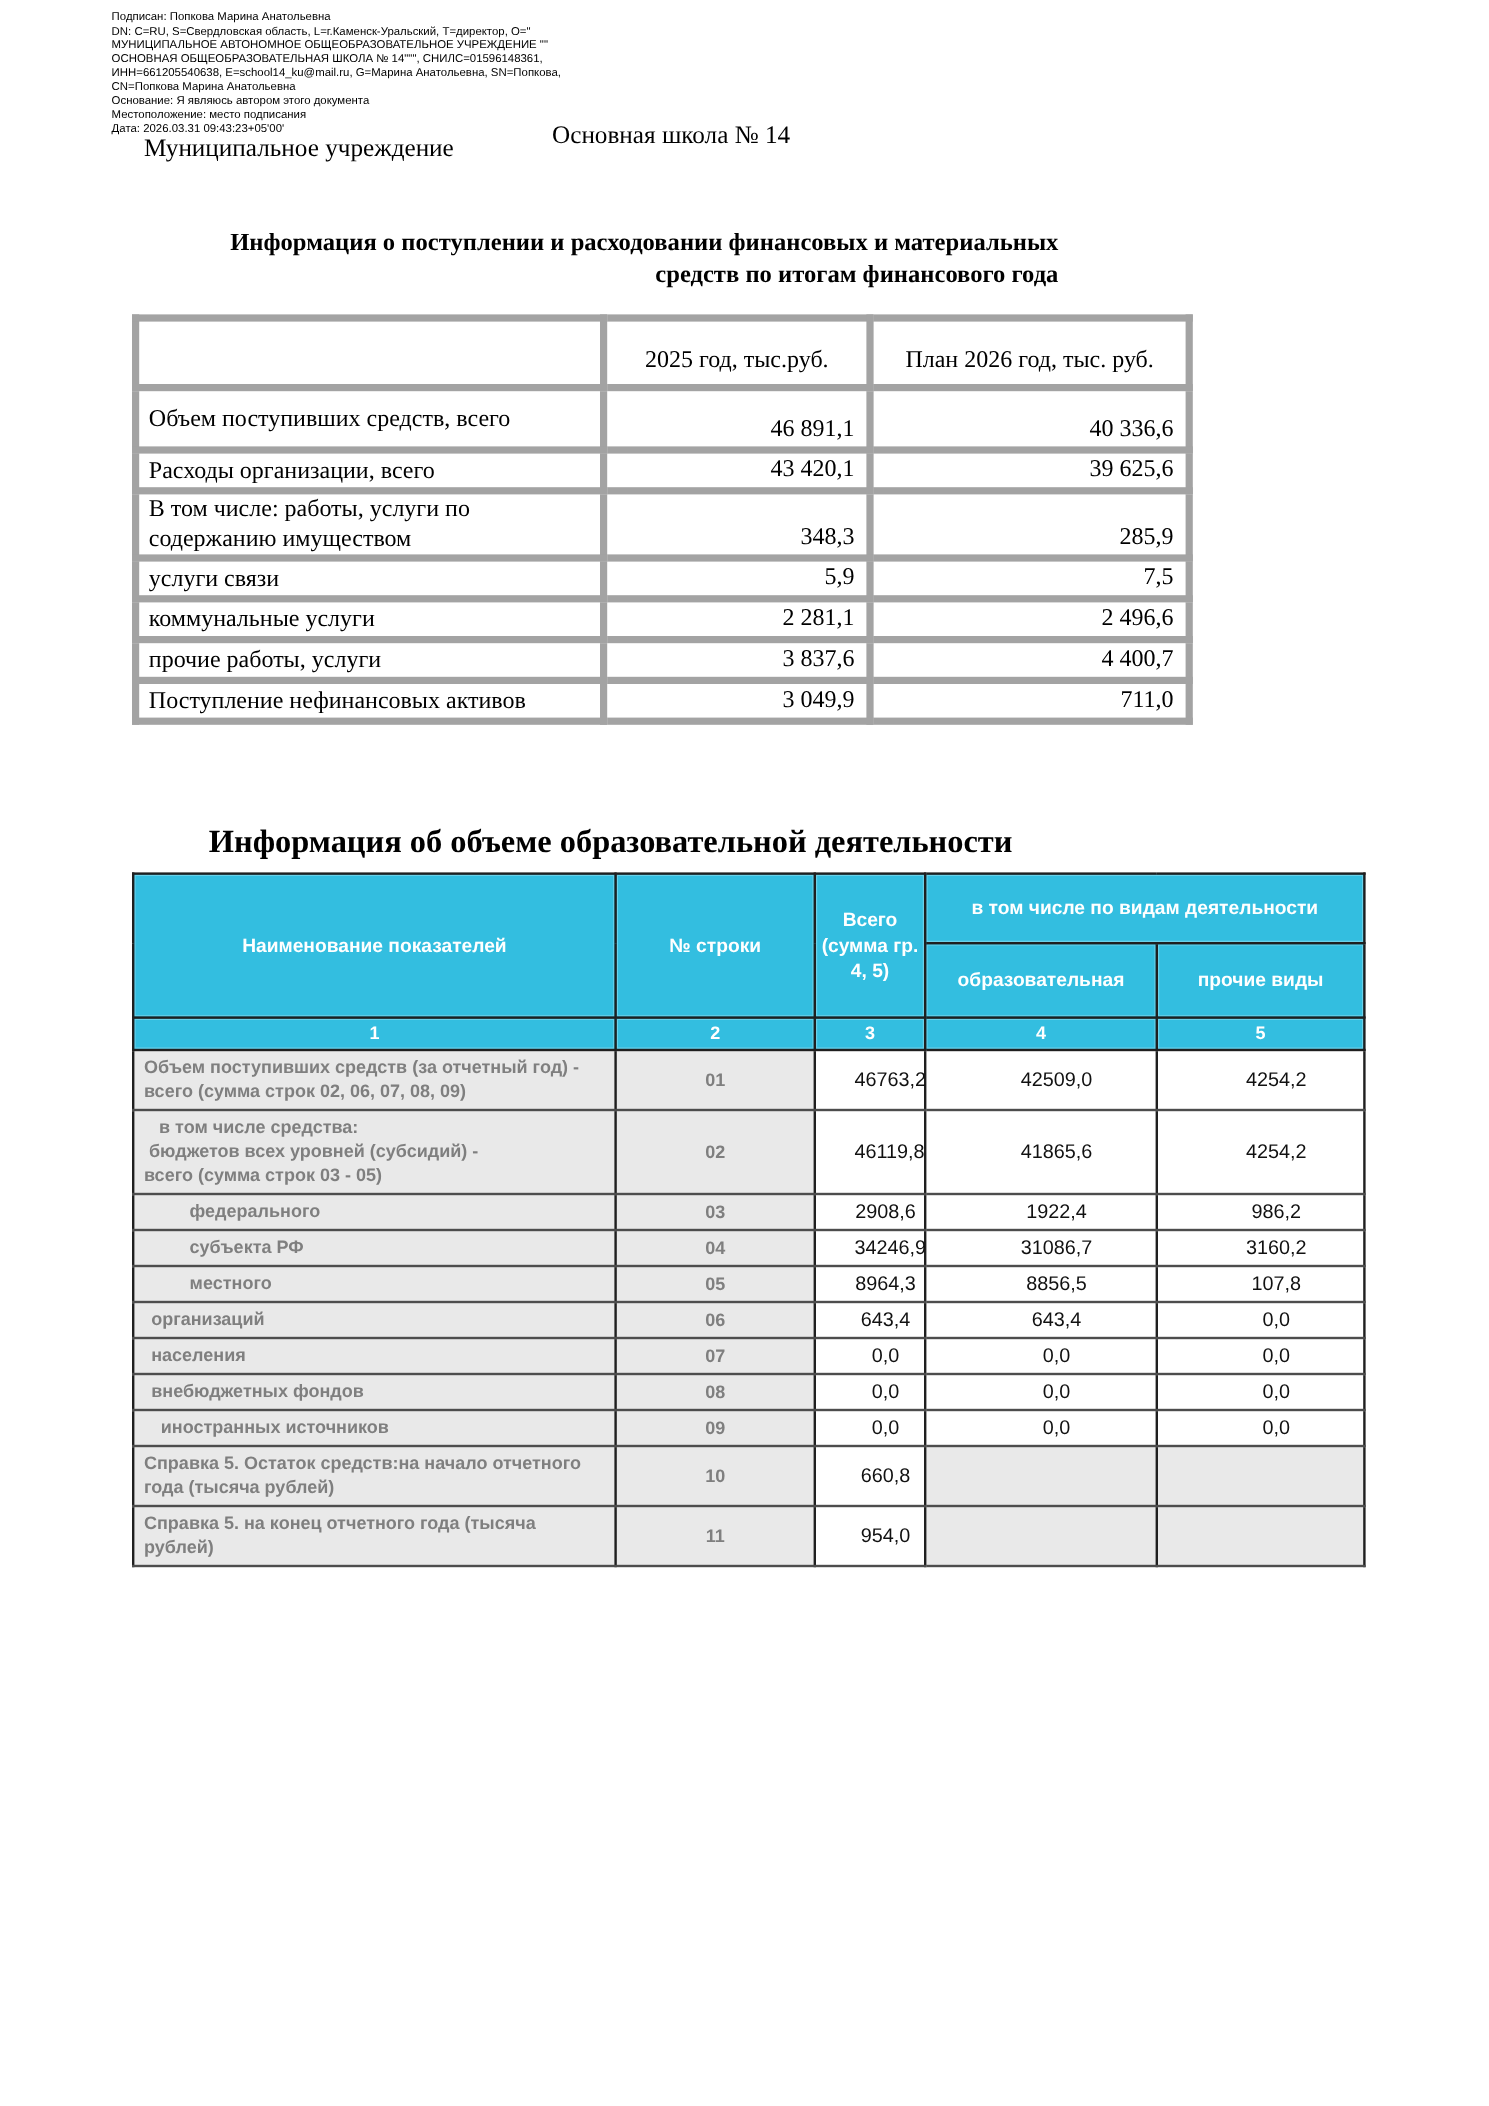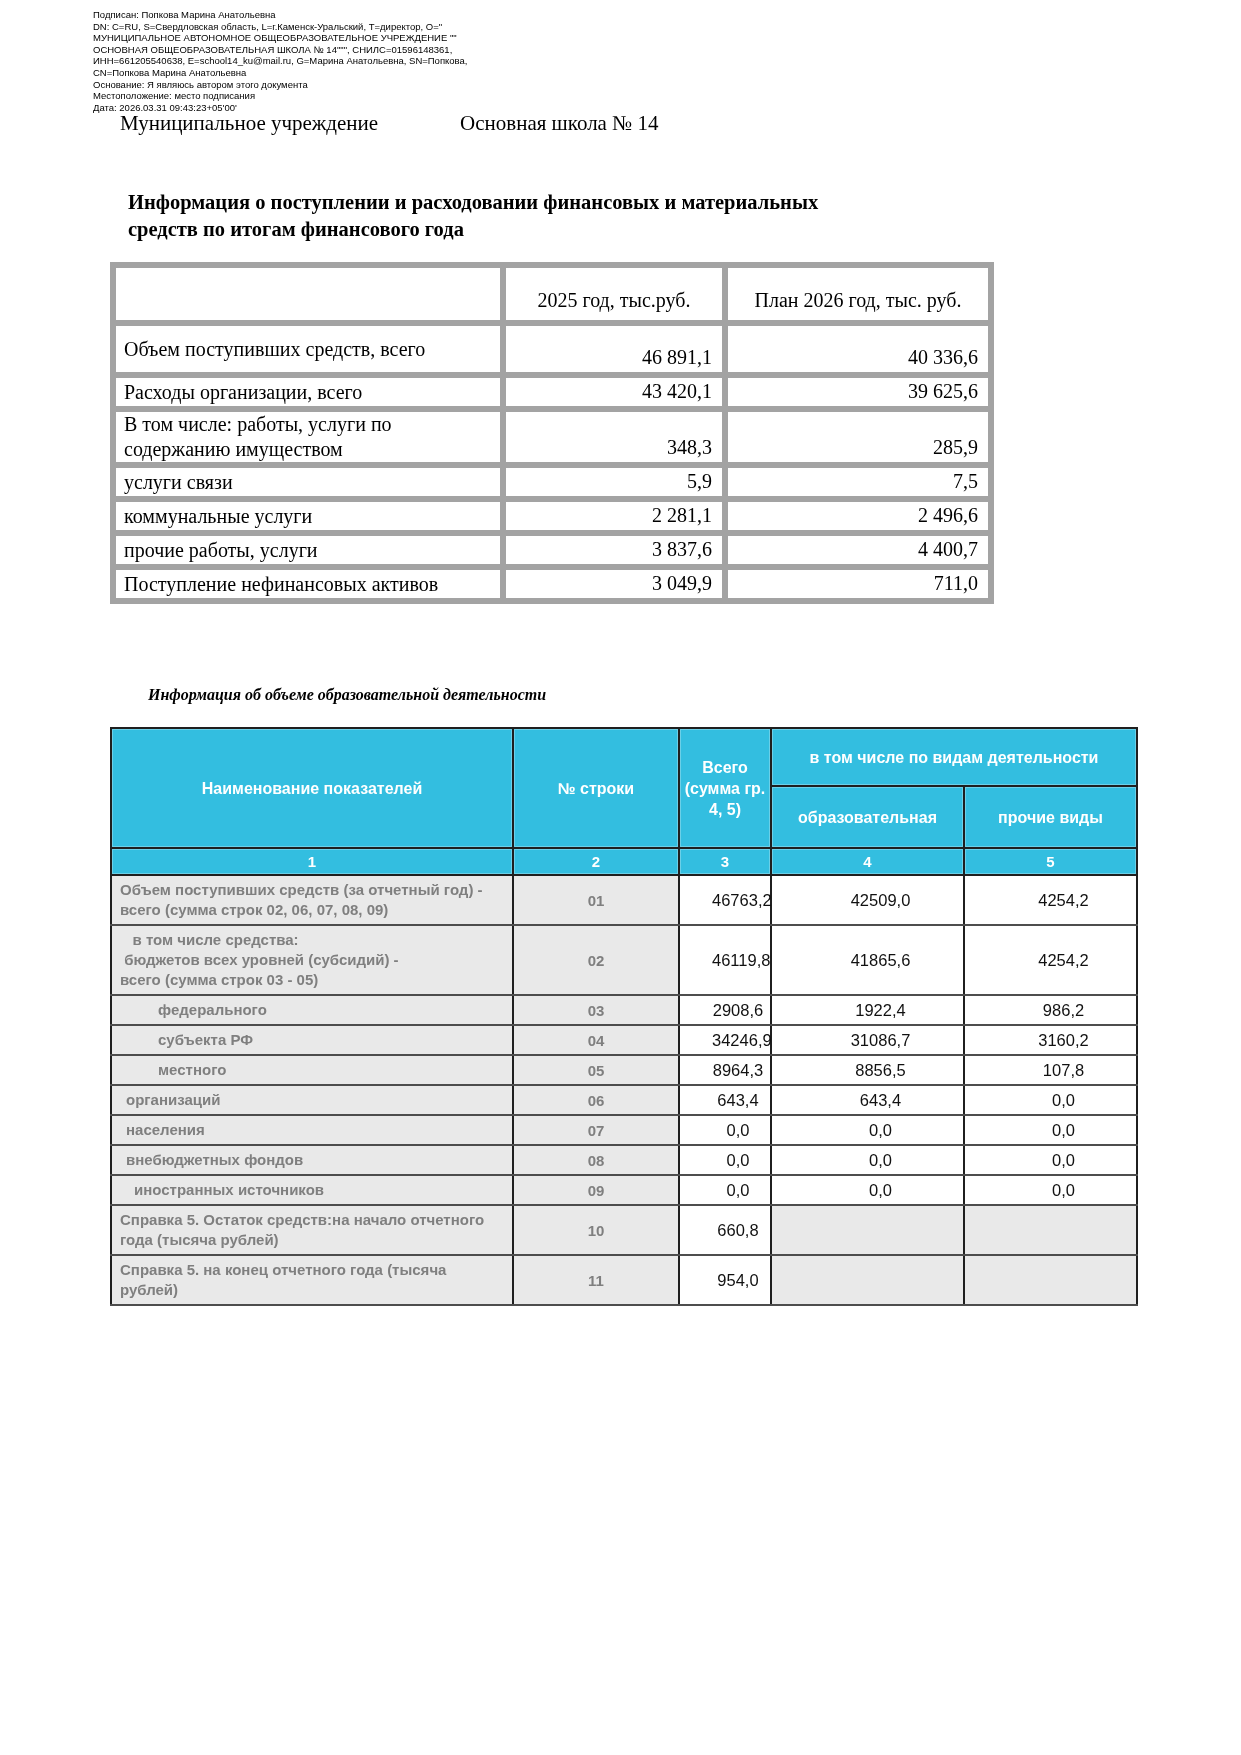--- a/index.html
+++ b/index.html
@@ -12,44 +12,44 @@
     overflow:hidden;
   }
   
   .sig{
     position:absolute;left:93px;top:9px;width:470px;
     font-family:"Liberation Sans", sans-serif;
     font-size:9.5px;line-height:11.6px;color:#000;
   }
   
   .org-left{position:absolute;left:120px;top:111px;font-size:21px;}
-  .org-right{position:absolute;left:460px;top:111px;font-size:21px;}
+  .org-right{position:absolute;left:460px;top:100px;font-size:21px;}
   
   .title1{
-    position:absolute;left:128px;top:189px;width:780px;
-    text-align:left;font-weight:bold;font-size:20.5px;line-height:27px;
+    position:absolute;left:102px;top:189px;width:780px;
+    text-align:right;font-weight:bold;font-size:20.5px;line-height:27px;
   }
   
   table{border-collapse:collapse;}
   .t1{
     position:absolute;left:110px;top:262px;width:878px;
     font-size:20px;table-layout:fixed;
   }
   .t1 th,.t1 td{border:6px solid #a3a3a3;padding:0 6px;overflow:hidden;}
   .t1 thead tr{height:58px;}
   .t1 th{font-weight:normal;text-align:center;vertical-align:bottom;padding-bottom:8px;}
   .t1 tbody tr{height:34px;}
   .t1 tbody tr:nth-child(1){height:52px;}
   .t1 tbody tr:nth-child(3){height:48px;}
   .t1 td.lbl{text-align:left;vertical-align:middle;white-space:pre-line;padding-left:8px;line-height:25px;}
   .t1 td.val{text-align:right;vertical-align:bottom;padding-right:10px;padding-bottom:3px;}
   
   .title2{
-    position:absolute;left:148px;top:686px;
-    font-weight:bold;font-size:16px;font-style:italic;
+    position:absolute;left:174px;top:686px;
+    font-weight:bold;font-size:27px;
   }
   
   .t2{
     position:absolute;left:110px;top:727px;width:1026px;
     font-family:"Liberation Sans", sans-serif;
     font-size:16px;table-layout:fixed;
   }
   .t2 th{
     background:var(--accent,#33BEE0);color:#ffffff;
     border:2px solid #1f1f1f;font-weight:bold;text-align:center;

